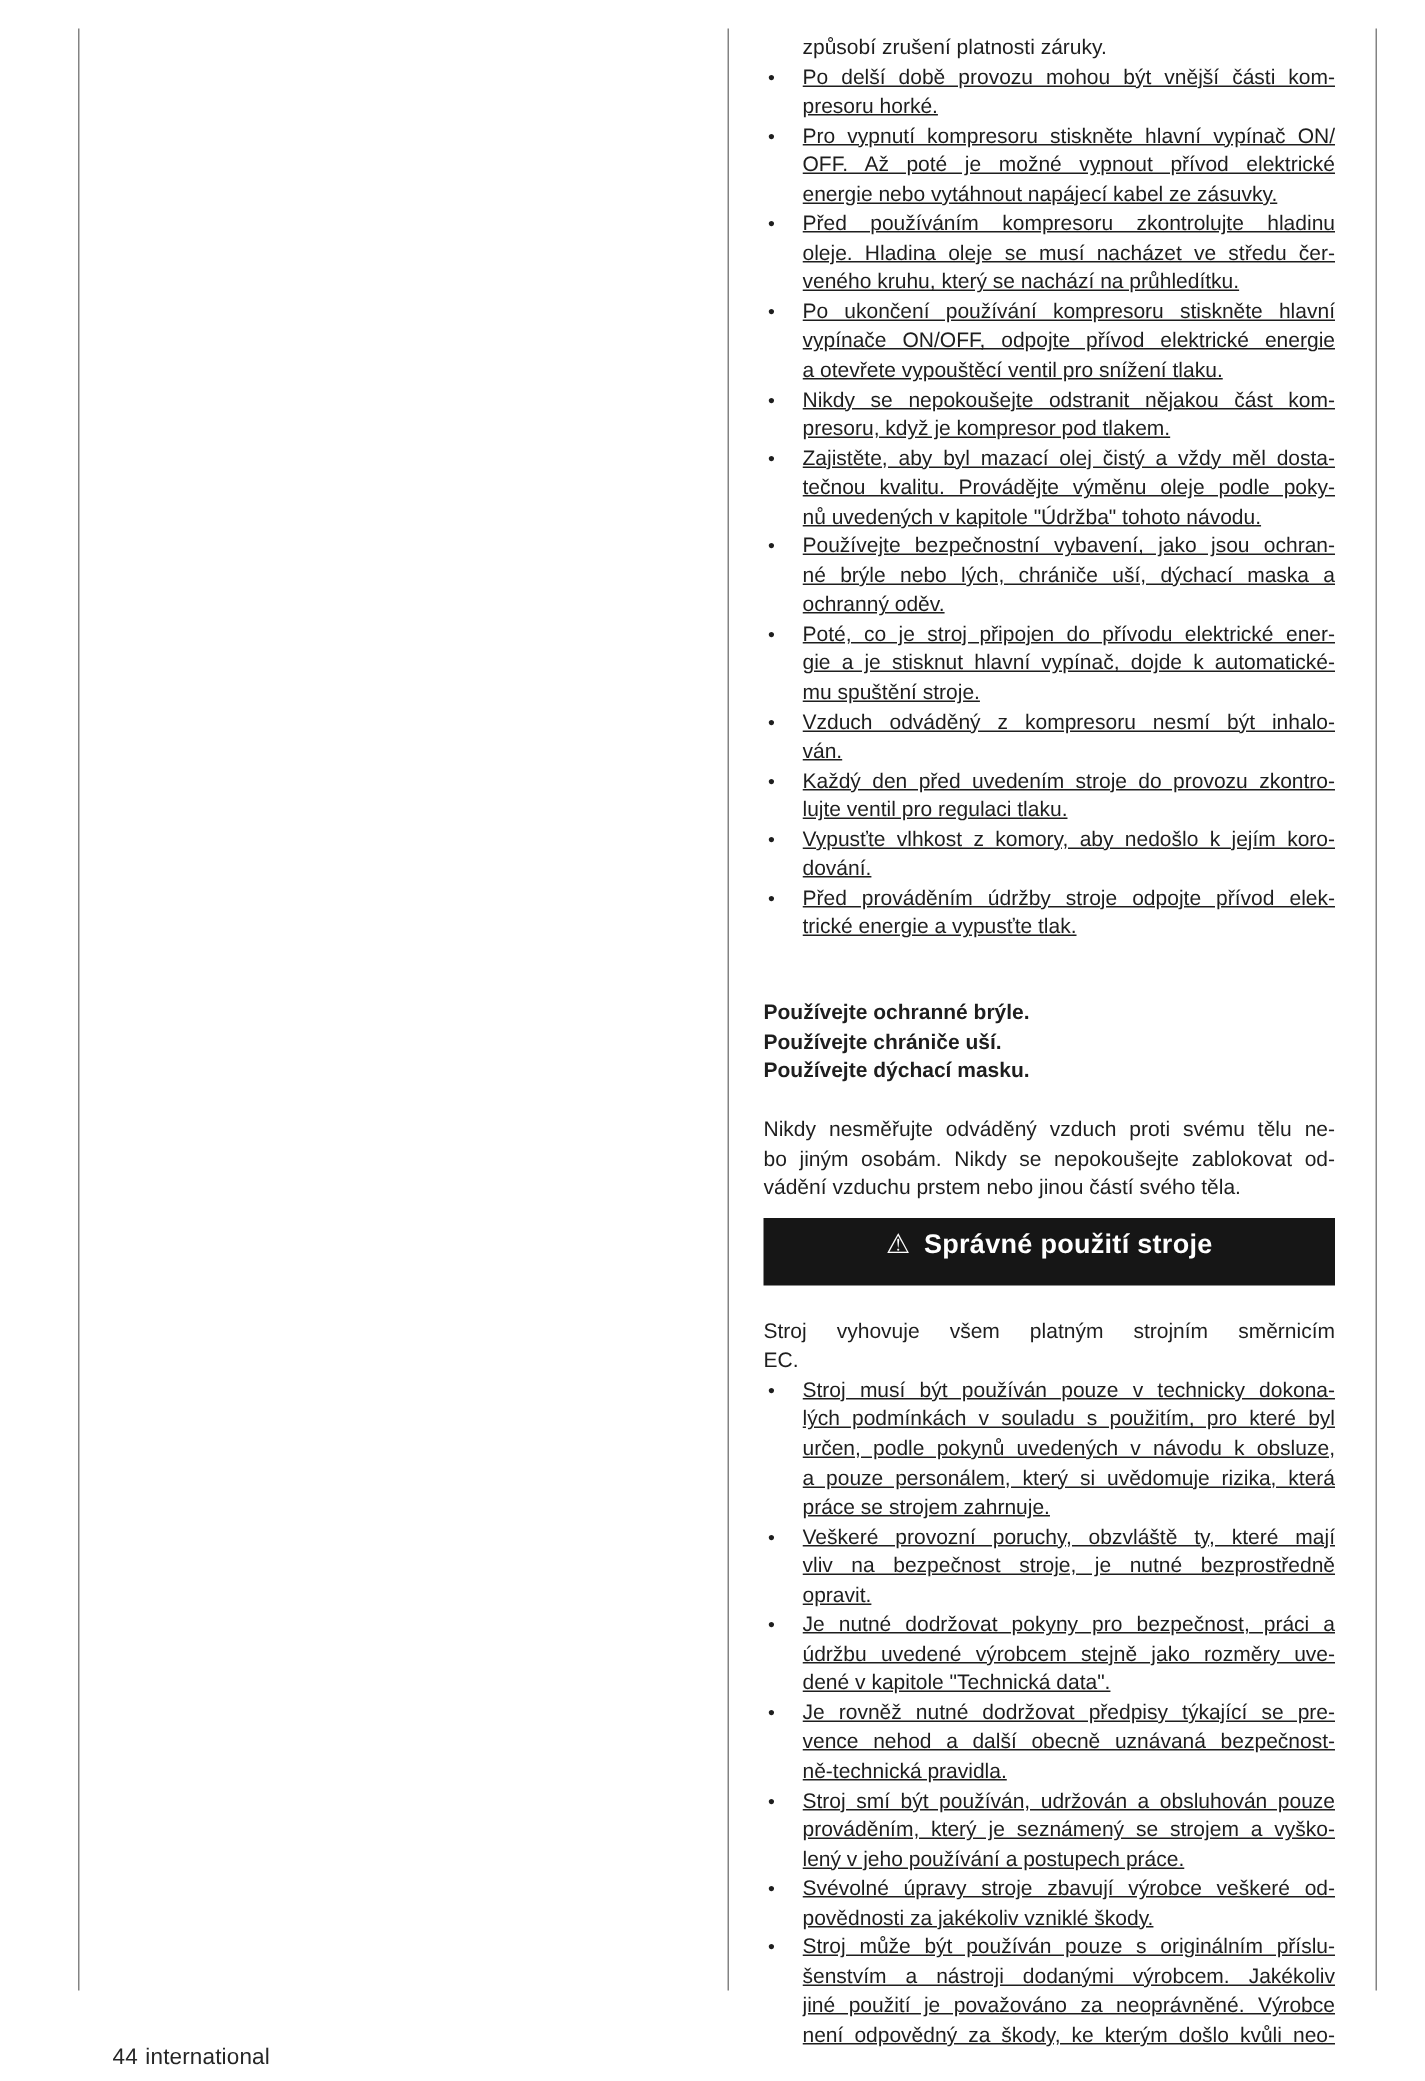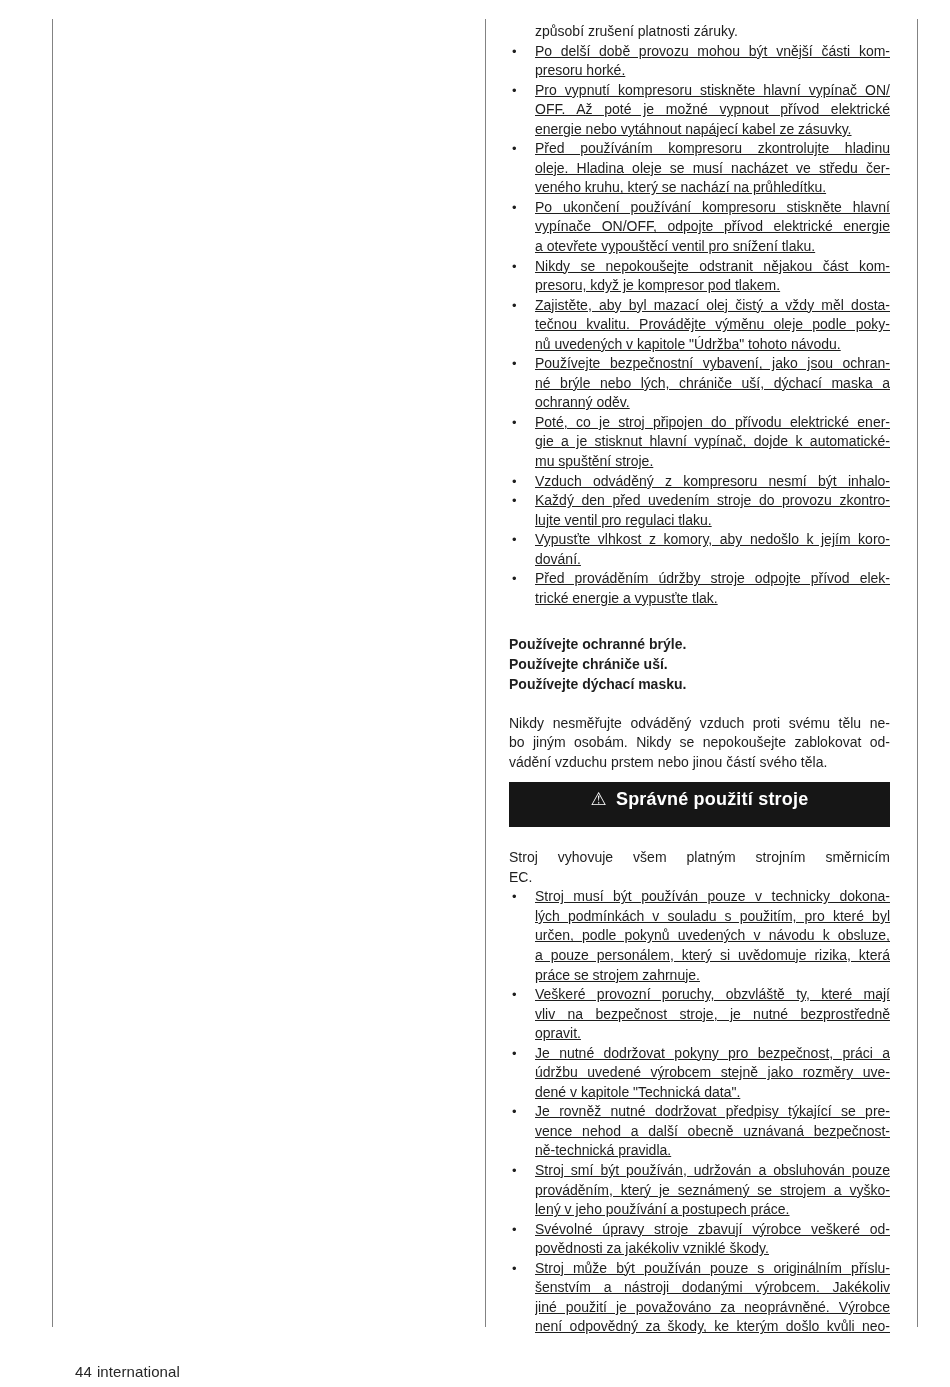--- a/index.html
+++ b/index.html
@@ -30,21 +30,21 @@
     text-align: justify; text-align-last: justify;
     white-space: nowrap; overflow: hidden;
   }
   .line.last { text-align: center; text-align-last: left; }
   .indent { padding-left: 26px; }
 
   .bullet-item { display: flex; }
   .bullet { flex: 0 0 26px; width: 26px; padding-left: 3px; font-size: 13px; }
   .btext { flex: 1; min-width: 0; text-decoration: underline; }
 
-  .bold-block { margin-top: 27px; font-weight: bold; }
+  .bold-block { margin-top: 37px; font-weight: bold; }
   .para { margin-top: 19.55px; }
 
   .banner {
     margin-top: 10px; height: 45px; background: #161616;
     color: #ffffff; font-weight: bold; font-size: 18px;
     line-height: 34px; text-align: center; letter-spacing: 0.2px;
   }
   .w-icon { margin-right: 9px; font-weight: normal; }
 
   .intro { margin-top: 21px; font-weight: normal; }
@@ -126,20 +126,21 @@
           <div class="btext">
             <div class="line">Poté, co je stroj připojen do přívodu elektrické ener-</div>
             <div class="line">gie a je stisknut hlavní vypínač, dojde k automatické-</div>
             <div class="line last">mu spuštění stroje.</div>
           </div>
         </div>
         <div class="bullet-item">
           <span class="bullet">•</span>
           <div class="btext">
             <div class="line">Vzduch odváděný z kompresoru nesmí být inhalo-</div>
+            <div class="line last">ván.</div>
           </div>
         </div>
         <div class="bullet-item">
           <span class="bullet">•</span>
           <div class="btext">
             <div class="line">Každý den před uvedením stroje do provozu zkontro-</div>
             <div class="line last">lujte ventil pro regulaci tlaku.</div>
           </div>
         </div>
         <div class="bullet-item">

